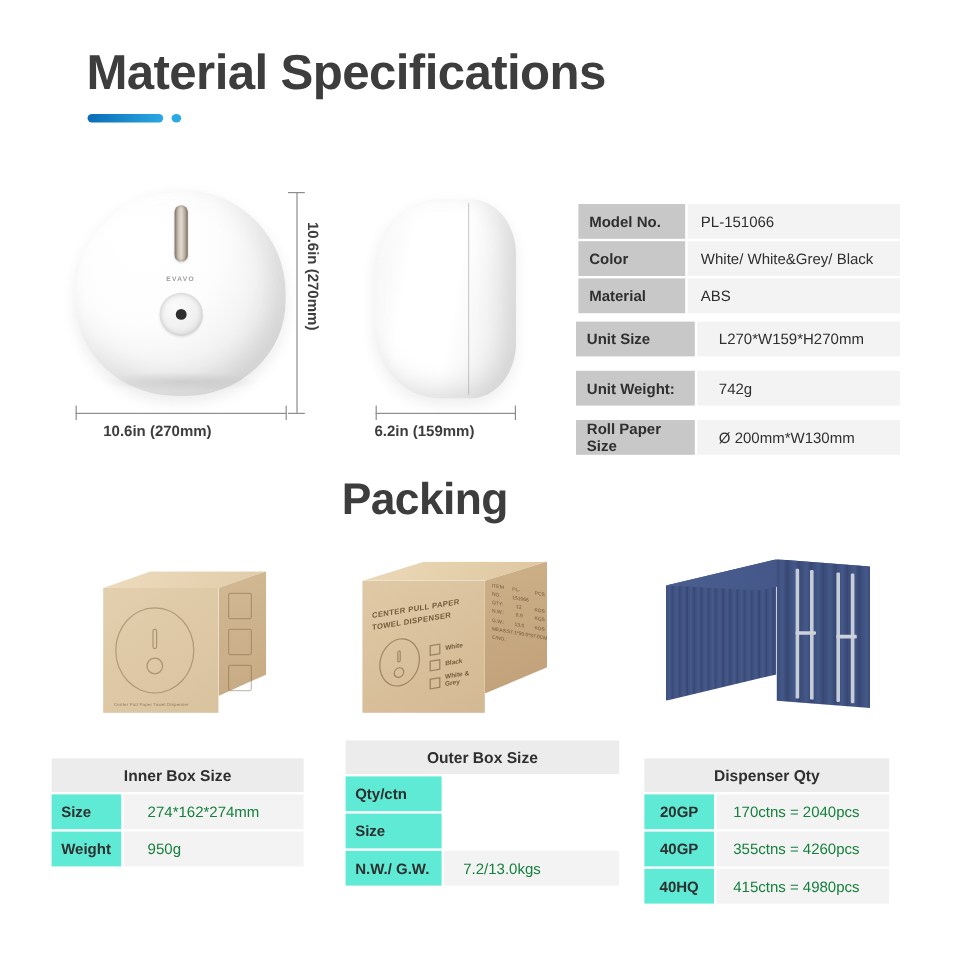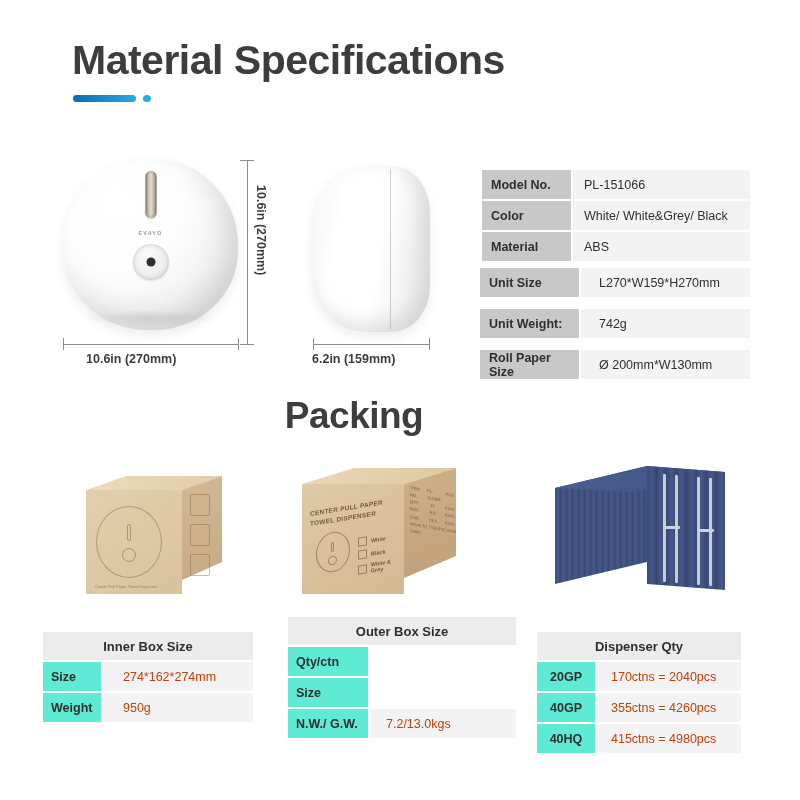--- a/index.html
+++ b/index.html
@@ -227,21 +227,21 @@
     height:28px; display:flex; align-items:center; justify-content:center;
     margin-bottom:2px;
   }
   .btm-row { display:flex; gap:2px; height:29px; margin-bottom:2px; }
   .btm-label {
     background:#5eead4; color:#2f2f2f;
     font-size:12.5px; font-weight:bold;
     display:flex; align-items:center; padding-left:8px;
   }
   .btm-value {
-    background:#f3f3f3; color:#c2410c;
+    background:#f3f3f3; color:#15803d;
     font-size:12.5px; flex:1;
     display:flex; align-items:center; padding-left:12px;
   }
   .tbl-inner { left:43px; top:632px; width:210px; }
   .tbl-inner .btm-label { width:58px; }
   .tbl-inner .btm-value { padding-left:20px; }
   .tbl-outer { left:288px; top:617px; width:228px; }
   .tbl-outer .btm-label { width:80px; }
   .tbl-outer .btm-value { padding-left:16px; }
   .tbl-cont { left:537px; top:632px; width:204px; }

